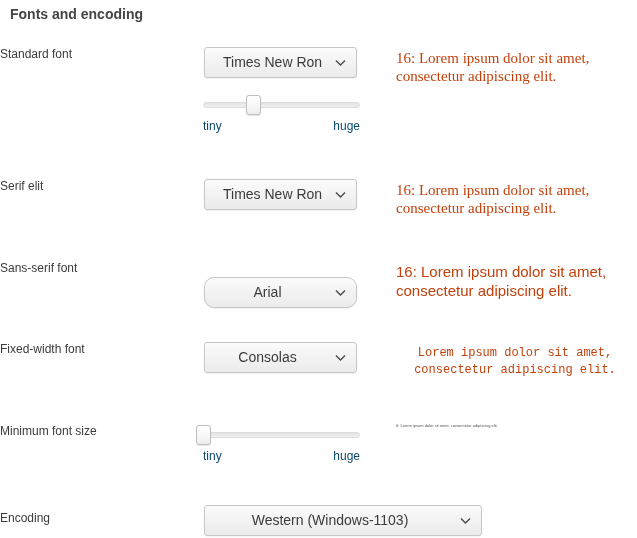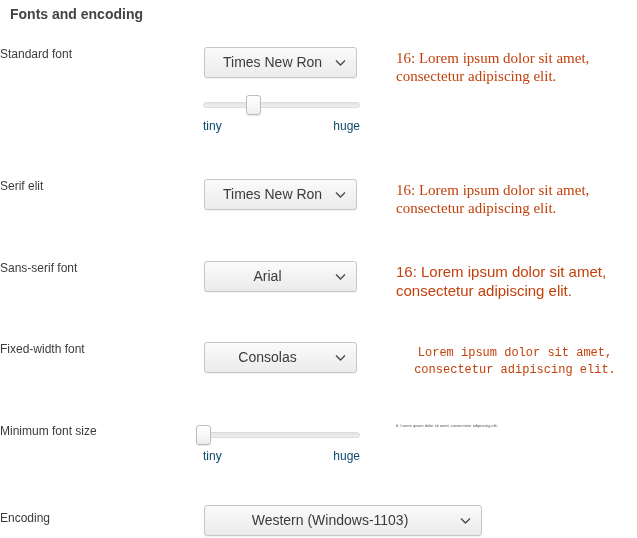--- a/index.html
+++ b/index.html
@@ -200,21 +200,21 @@
         </svg>
       </span>
     </div>
 
     <div class="preview serif" style="top:2px;">16: Lorem ipsum dolor sit amet, consectetur adipiscing elit.</div>
   </div>
 
   <div class="row" style="top:261px;">
     <div class="row-label">Sans-serif font</div>
 
-    <div class="select" style="top:0;">
+    <div class="select" style="top:16px;border-radius:10px;">
       <div class="select-text">Arial</div>
       <span class="chevron">
         <svg width="11" height="8" viewBox="0 0 11 8">
           <path d="M1 1.5 L5.5 6 L10 1.5" fill="none" stroke="#4a4a4a" stroke-width="1.4"></path>
         </svg>
       </span>
     </div>
 
     <div class="preview sans" style="top:1px;">16: Lorem ipsum dolor sit amet, consectetur adipiscing elit.</div>
   </div>

